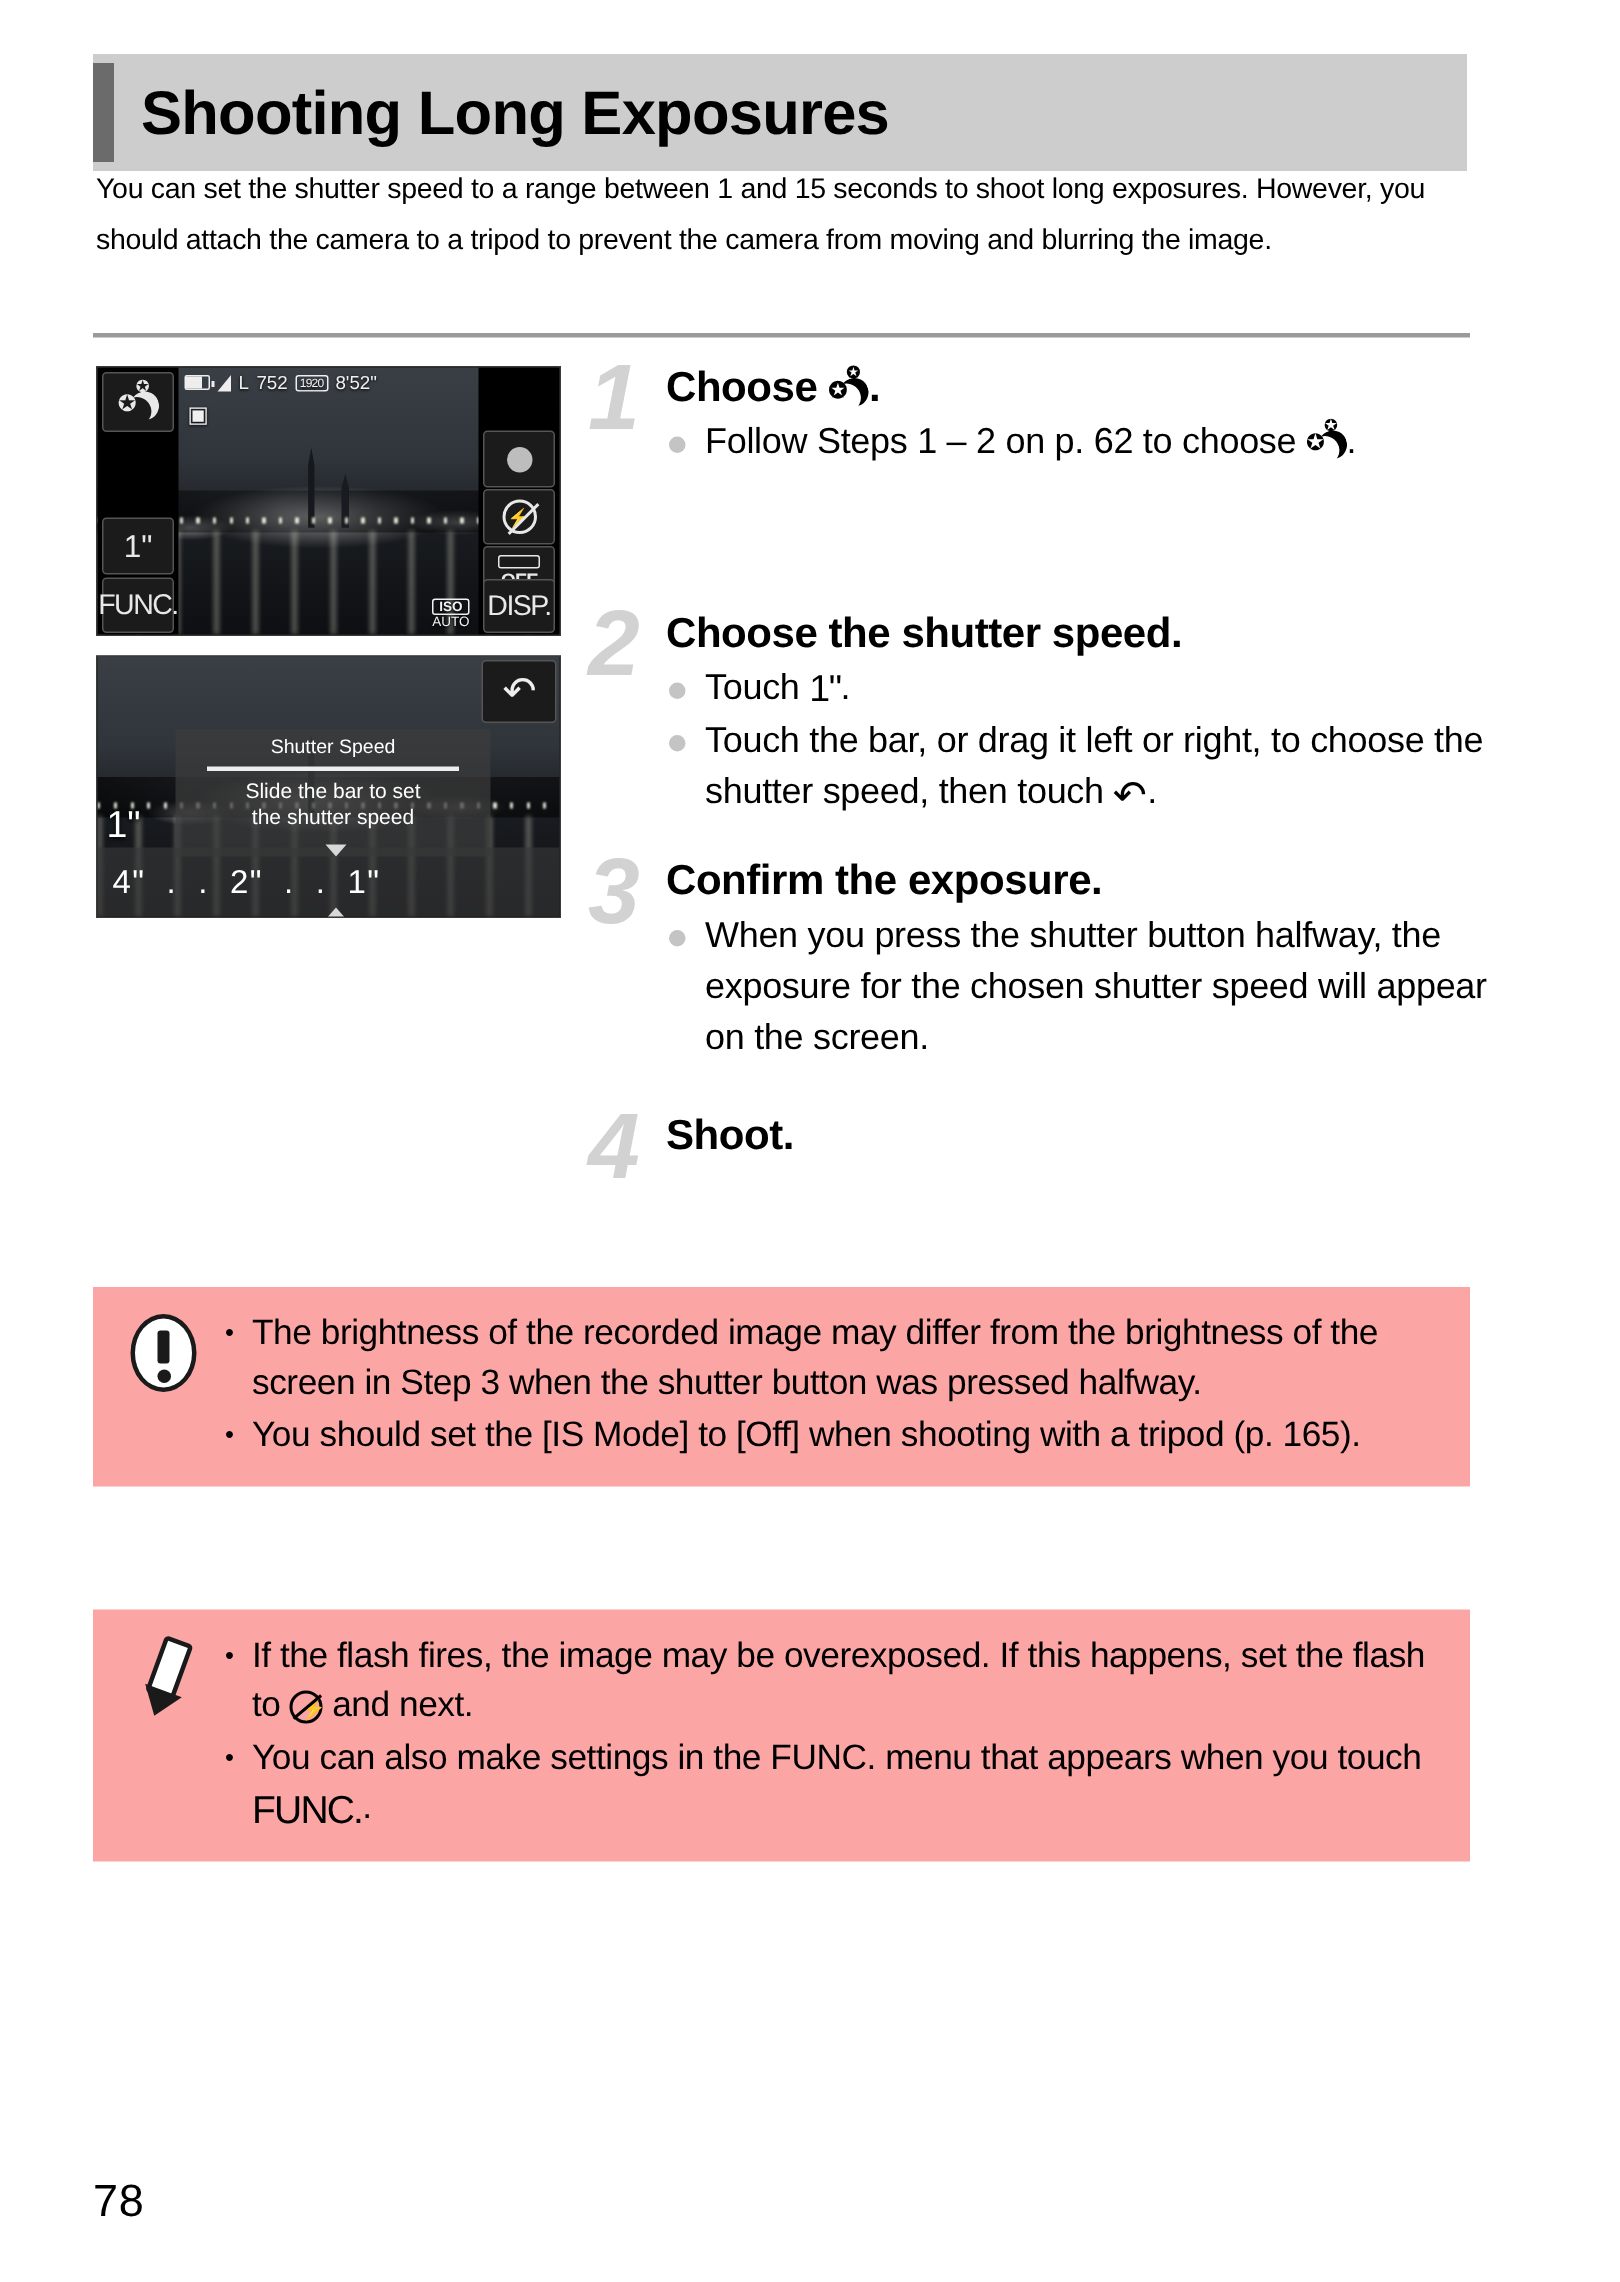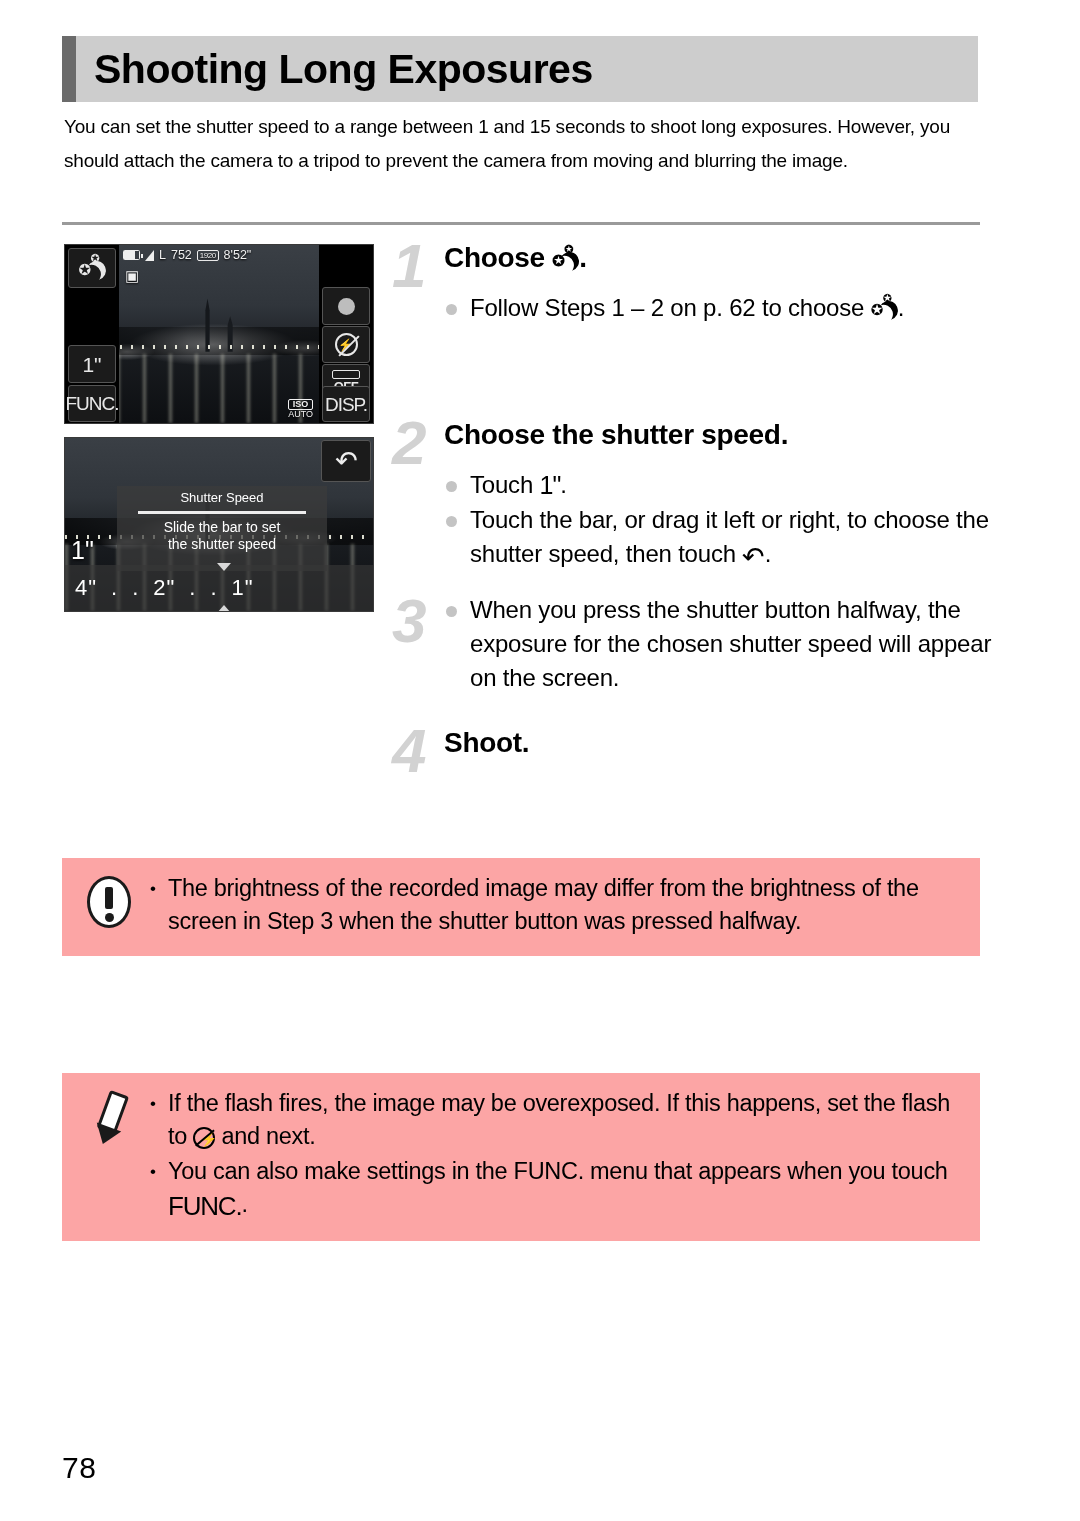--- a/index.html
+++ b/index.html
@@ -13,21 +13,21 @@
     font-family: "Liberation Sans", sans-serif;
     color: #000;
     overflow: hidden;
   }
 
   .page { position: absolute; left: 0; top: 0; width: 1080px; height: 1521px; }
 
   
   .title-bar {
     position: absolute; left: 62px; top: 36px;
-    width: 916px; height: 66px;
+    width: 916px; height: 78px;
     background: #cdcdcd;
     display: flex; align-items: center;
   }
   .title-accent {
     width: 14px; height: 66px; background: #6b6b6b; flex: 0 0 auto;
   }
   .title-text {
     font-size: 41px; font-weight: bold; letter-spacing: -0.5px;
     padding-left: 18px; line-height: 1; white-space: nowrap;
   }
@@ -201,21 +201,21 @@
   .step { position: relative; margin-bottom: 6px; }
   .step-num {
     position: absolute; left: 0; top: 0;
     font-size: 62px; font-weight: bold; font-style: italic;
     color: #d2d2d2; line-height: 56px; width: 48px; text-align: left;
   }
   .step-head {
     margin-left: 52px; font-size: 28px; font-weight: bold;
     line-height: 40px; letter-spacing: -0.3px;
   }
-  .step-body { margin-left: 52px; margin-top: 13px; }
+  .step-body { margin-left: 52px; margin-top: 0; }
   .bullet-line {
     position: relative; padding-left: 26px;
     font-size: 24px; line-height: 34px; letter-spacing: -0.2px;
     margin-bottom: 1px;
   }
   .bullet-line::before {
     content:""; position:absolute; left: 2px; top: 13px;
     width: 11px; height: 11px; border-radius: 50%; background: #c4c4c4;
   }
 
@@ -423,20 +423,21 @@
       <div class="step-num">2</div>
       <div class="step-head">Choose the shutter speed.</div>
       <div class="step-body">
         <div class="bullet-line"><span>Touch </span><span class="ico-1sec">1"</span><span>.</span></div>
         <div class="bullet-line"><span>Touch the bar, or drag it left or right, to choose the shutter speed, then touch </span><span class="ico-back">↷</span><span>.</span></div>
       </div>
     </div>
 
     <div class="step" style="margin-top:22px;">
       <div class="step-num">3</div>
+      <div class="step-head">Confirm the exposure.</div>
       <div class="step-body">
         <div class="bullet-line">When you press the shutter button halfway, the exposure for the chosen shutter speed will appear on the screen.</div>
       </div>
     </div>
 
     <div class="step" style="margin-top:28px;">
       <div class="step-num">4</div>
       <div class="step-head">Shoot.</div>
     </div>
 
@@ -444,20 +445,21 @@
 
   <div class="callout" style="top:858px;">
     <div class="callout-ico">
       <div class="warn-ico">
         <span class="bar"></span>
           <span class="dot"></span>
       </div>
     </div>
     <div class="callout-body">
       <div class="cl-line">The brightness of the recorded image may differ from the brightness of the screen in Step 3 when the shutter button was pressed halfway.</div>
+      <div class="cl-line">You should set the [IS Mode] to [Off] when shooting with a tripod (p. 165).</div>
     </div>
   </div>
 
   <div class="callout" style="top:1073px;">
     <div class="callout-ico">
       <div class="pencil-ico">
         <span class="body"></span>
           <span class="tip"></span>
       </div>
     </div>

